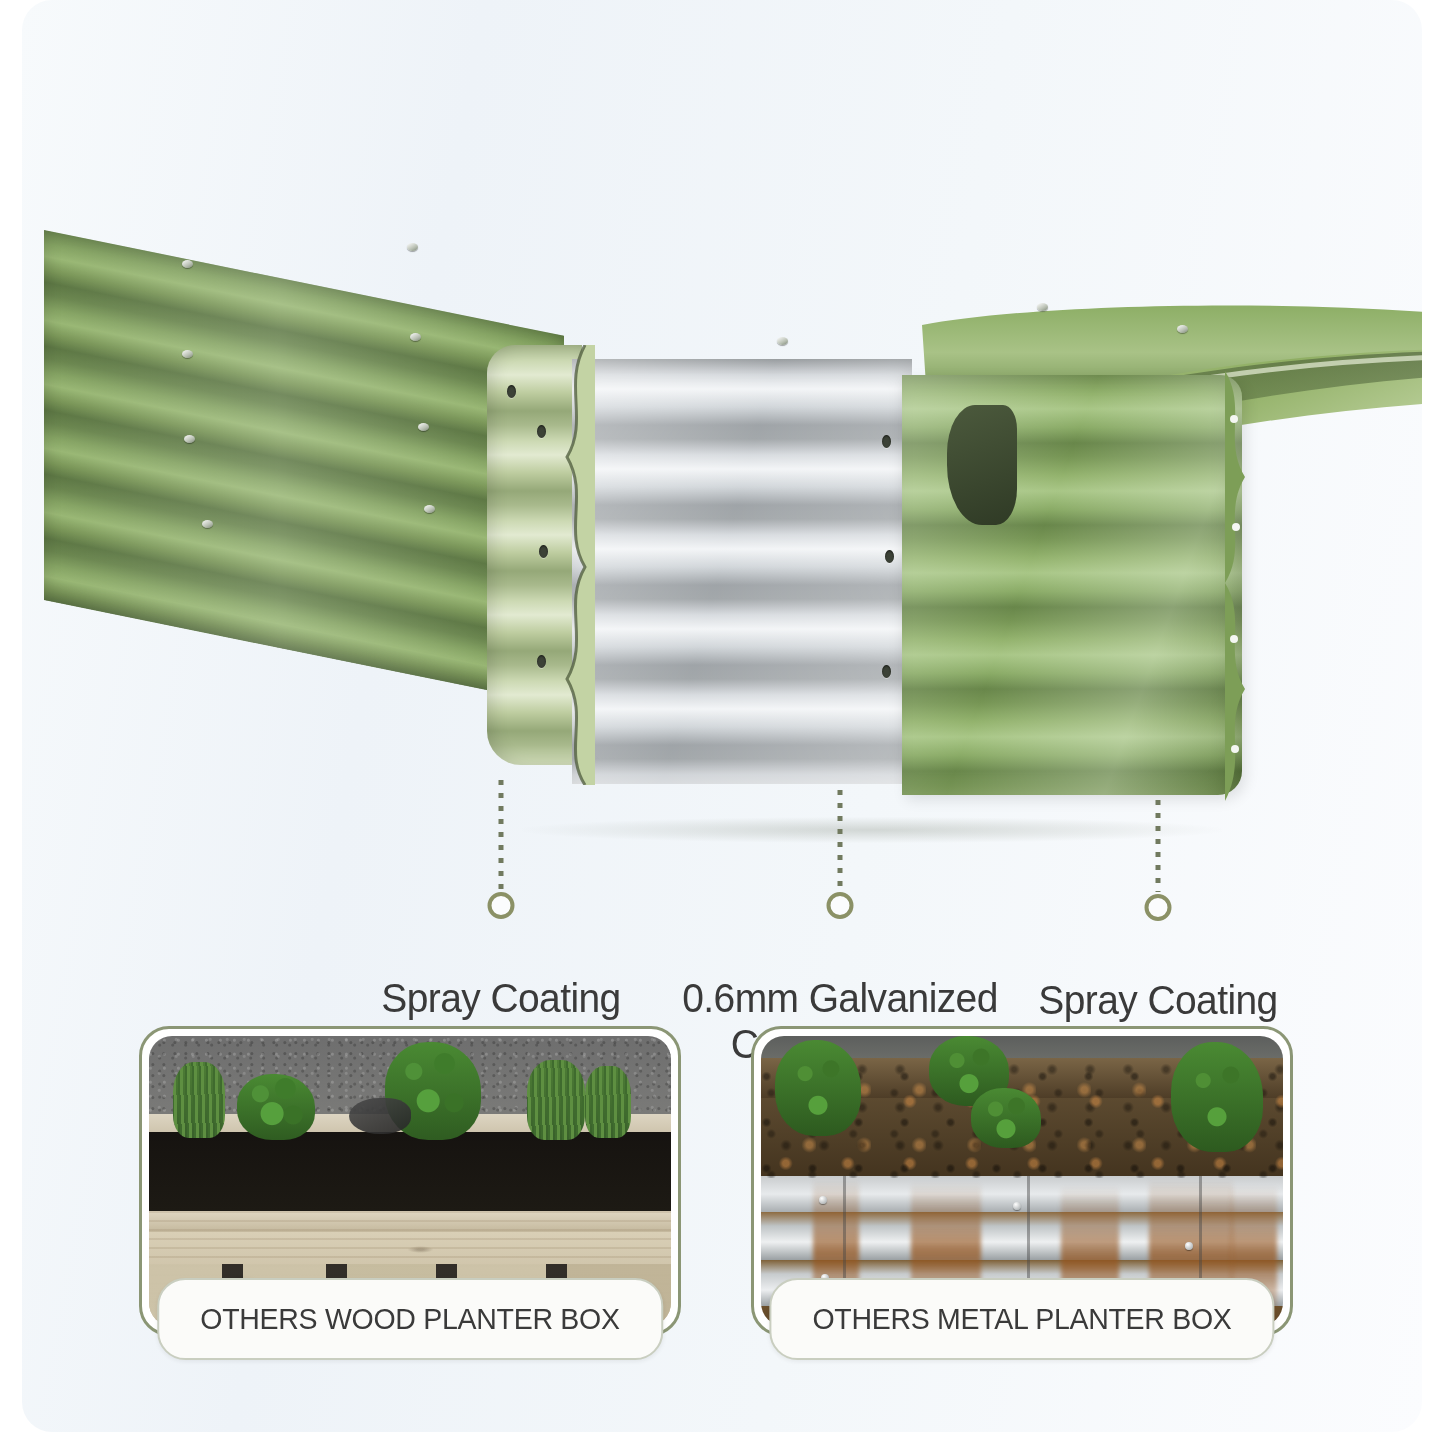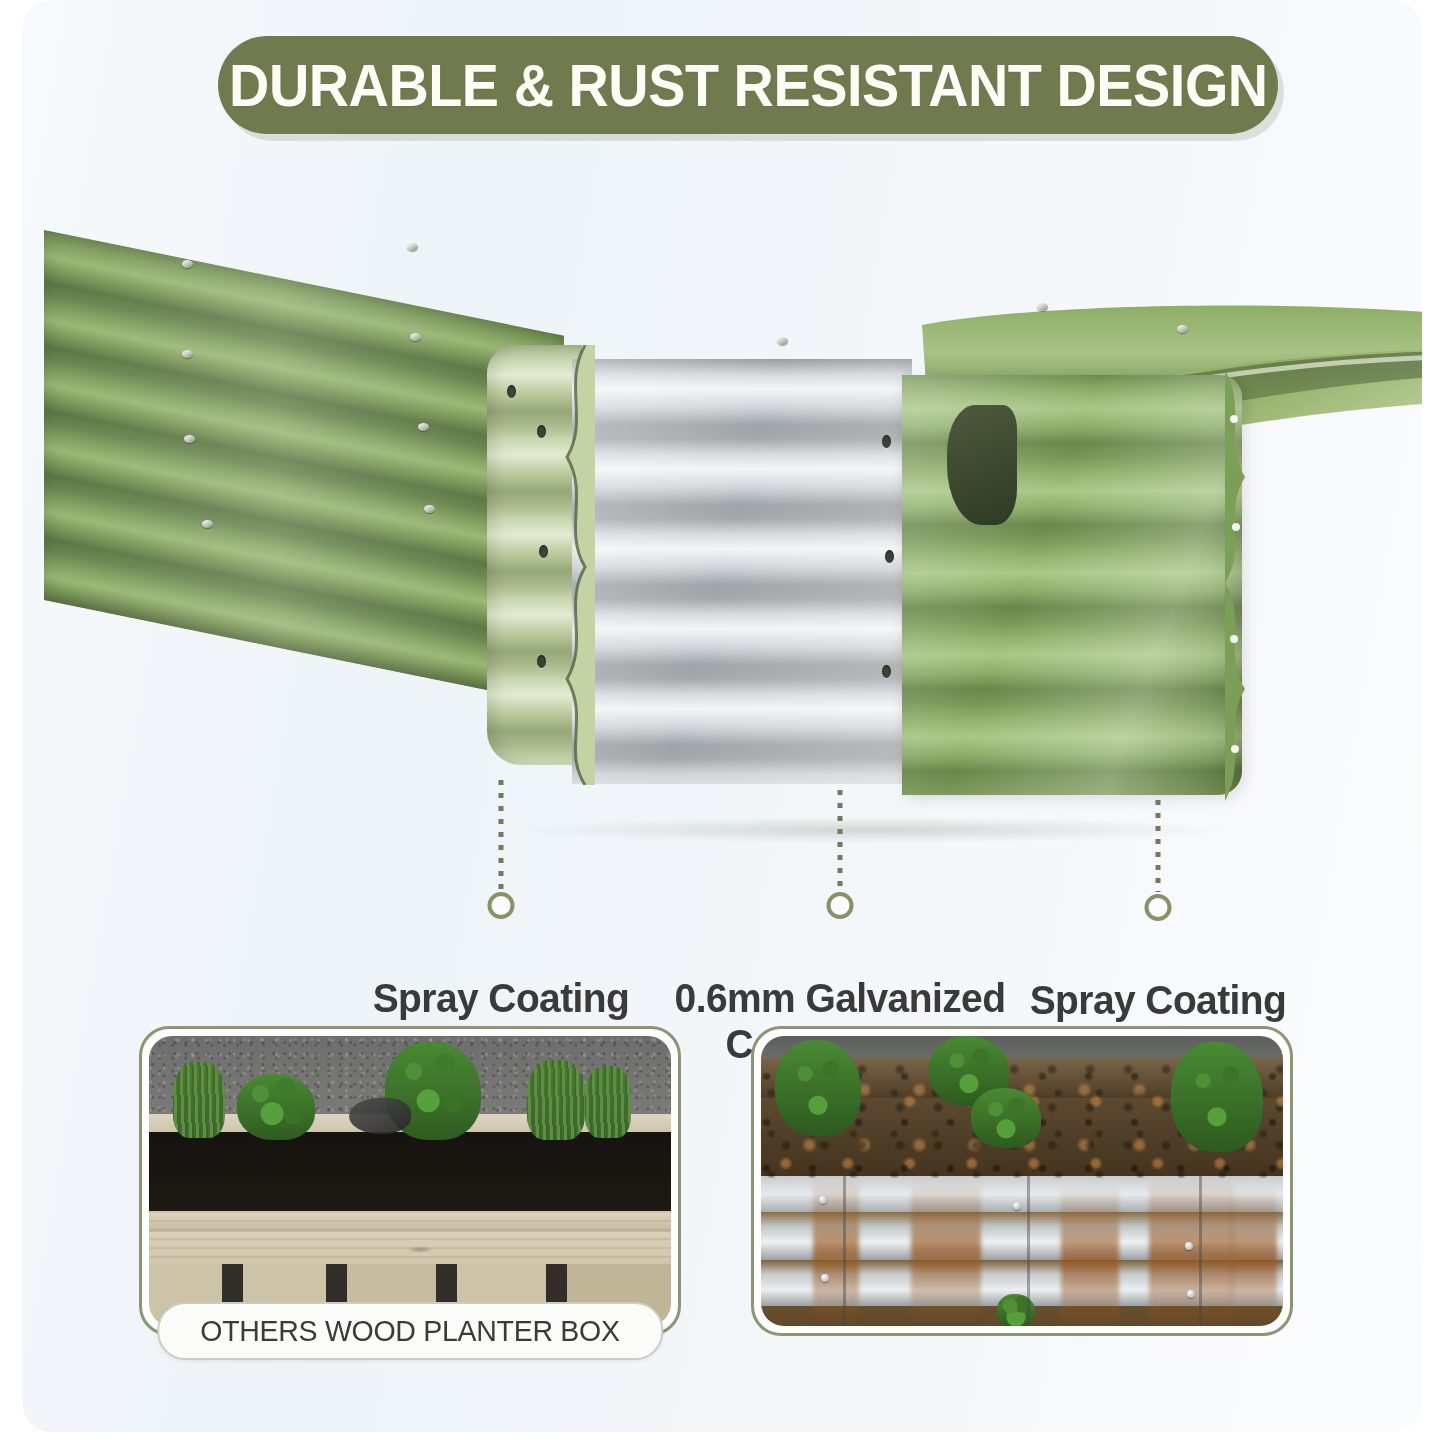--- a/index.html
+++ b/index.html
@@ -218,21 +218,21 @@
     border-radius: 50%;
     background: #fbfcfd;
   }
   .callout .label {
     position: absolute;
     left: 50%;
     transform: translateX(-50%);
     text-align: center;
     color: #3a3a3a;
     font-size: 41px;
-    font-weight: 700;
+    font-weight: 400;
     line-height: 1.12;
     letter-spacing: -0.6px;
     white-space: pre-line;
     transform-origin: center top;
   }
   .callout .label span { display: block; transform: scaleX(0.95); }
 
   
   .cmp-card {
     position: absolute;
@@ -251,21 +251,21 @@
   }
   .cmp-badge {
     position: absolute;
     left: 50%;
     transform: translateX(-50%);
     bottom: -27px;
     background: #fbfbf9;
     border: 2px solid #c9cec0;
     border-radius: 28px;
     height: 54px;
-    padding: 0 30px;
+    padding: 12px 30px;
     display: flex;
     align-items: center;
     justify-content: center;
     color: #3a3a3a;
     font-size: 30px;
     letter-spacing: -0.3px;
     white-space: nowrap;
     z-index: 9;
     box-shadow: 0 2px 4px rgba(0,0,0,0.06);
   }
@@ -371,23 +371,20 @@
       linear-gradient(to bottom, #4a8a33, #2d5a1f);
     border-radius: 45% 50% 40% 45%;
   }
 </style>
 </head>
 <body>
 
 <div id="page">
   <div id="panel">
 
-    <div id="title-pill">
-      <div class="title-text">DURABLE &amp; RUST RESISTANT DESIGN</div>
-    </div>
 
 
     <div id="product">
 
       <div class="wall-left"></div>
       <div class="rivet" style="left:160px; top:55px;"></div>
       <div class="rivet" style="left:160px; top:145px;"></div>
       <div class="rivet" style="left:162px; top:230px;"></div>
       <div class="rivet" style="left:180px; top:315px;"></div>
       <div class="rivet" style="left:385px; top:38px;"></div>
@@ -528,16 +525,19 @@
 
         <div style="position:absolute;left:82px;top:140px;width:3px;height:165px;background:rgba(70,70,70,0.45);"></div>
         <div style="position:absolute;left:266px;top:140px;width:3px;height:165px;background:rgba(70,70,70,0.45);"></div>
         <div style="position:absolute;left:438px;top:140px;width:3px;height:165px;background:rgba(70,70,70,0.45);"></div>
         <div class="metal-rivet" style="left:58px;  top:160px;"></div>
         <div class="metal-rivet" style="left:60px;  top:238px;"></div>
         <div class="metal-rivet" style="left:252px; top:166px;"></div>
         <div class="metal-rivet" style="left:424px; top:206px;"></div>
         <div class="metal-rivet" style="left:426px; top:254px;"></div>
       </div>
+      <div class="cmp-badge">
+        <span>OTHERS METAL PLANTER BOX</span>
+      </div>
     </div>
 
   </div>
 </div>
 
 </body></html>

